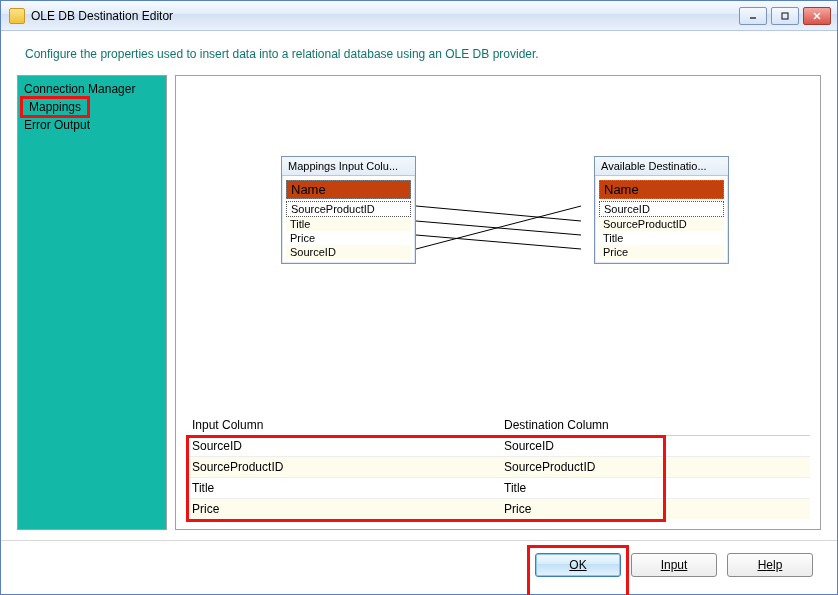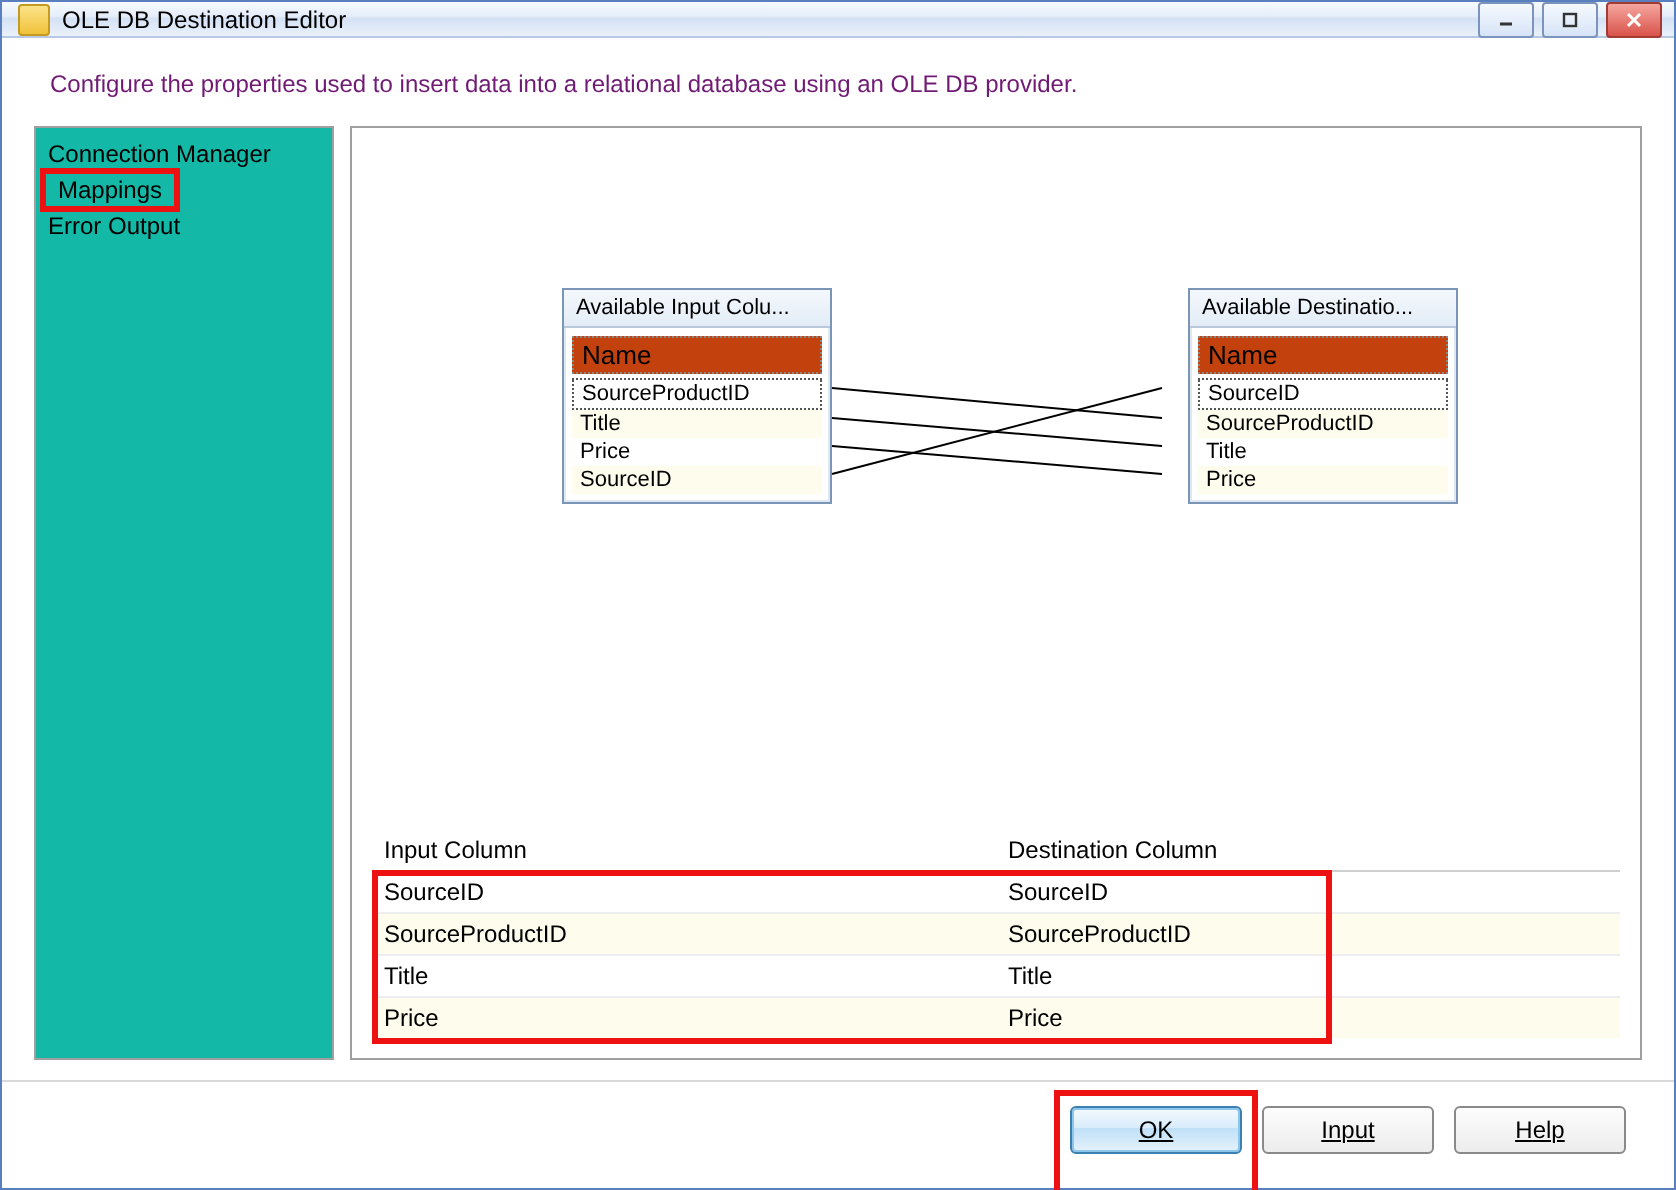--- a/index.html
+++ b/index.html
@@ -14,21 +14,21 @@
     width: 838px;
     height: 595px;
     border: 1px solid #5a7fbf;
     background: #fff;
     display: flex;
     flex-direction: column;
     position: relative;
   }
   
   .titlebar {
-    height: 18px;
+    height: 30px;
     background: linear-gradient(#f7fbff, #e3ecf9 45%, #d4e1f4 46%, #e9f1fb);
     border-bottom: 1px solid #b6c8e4;
     display: flex;
     align-items: center;
     padding: 0 6px 0 8px;
     justify-content: center;
   }
   .titlebar .ticon {
     width: 16px; height: 16px;
     background: linear-gradient(#fbe38a,#f1c23a);
@@ -51,21 +51,21 @@
   .winbtn.close {
     background: linear-gradient(#f5a7a0,#d9534a);
     border-color: #a23b33;
     color: #fff;
   }
   .winbtn svg { width: 10px; height: 10px; }
   
   .desc {
     padding: 16px 24px 14px 24px;
     font-size: 12px;
-    color: #701a75;
+    color: #0f766e;
   }
   
   .body {
     flex: 1;
     display: flex;
     padding: 0 16px 10px 16px;
     gap: 8px;
     min-height: 0;
   }
   .sidebar {
@@ -230,21 +230,21 @@
       <span class="redbox navwrap-mappings">
         <span class="navitem" style="display:inline-block;padding:1px 6px;">Mappings</span>
       </span>
       <div class="navitem">Error Output</div>
     </div>
 
     <div class="main">
 
       <div class="diagram">
         <div class="colbox" id="boxL" style="left:95px; top:70px;">
-          <div class="boxtitle">Available Input Colu...</div>
+          <div class="boxtitle">Mappings Input Colu...</div>
           <div class="colhead">Name</div>
           <div class="colitem sel">SourceProductID</div>
           <div class="colitem alt">Title</div>
           <div class="colitem">Price</div>
           <div class="colitem alt">SourceID</div>
           <div class="pad"></div>
         </div>
         <div class="colbox" id="boxR" style="left:408px; top:70px;">
           <div class="boxtitle">Available Destinatio...</div>
           <div class="colhead">Name</div>

